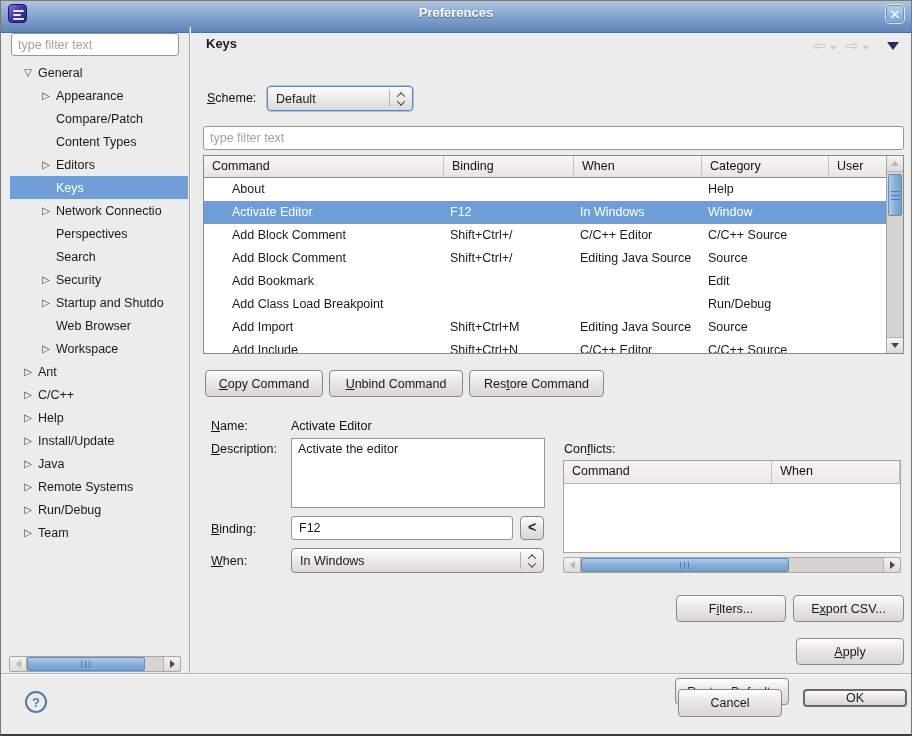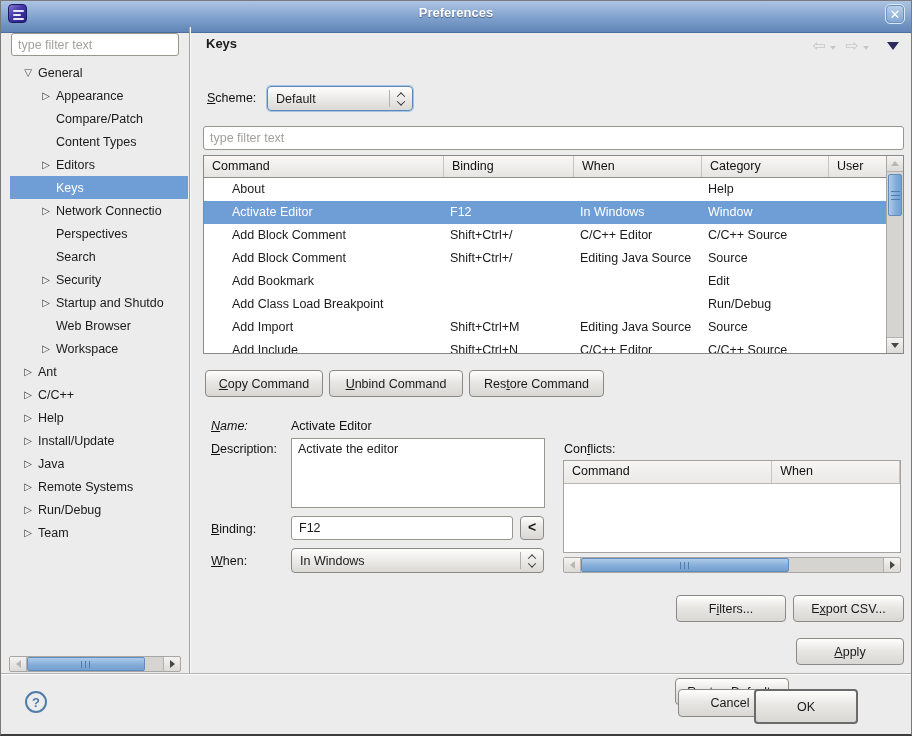--- a/index.html
+++ b/index.html
@@ -106,21 +106,21 @@
 
   
   .btn { position:absolute; display:flex; align-items:center; justify-content:center;
          background:linear-gradient(#fefefd,#e9e7e4 45%,#d9d7d3); border:1px solid #8b8985; border-radius:4px;
          font-size:12.5px; color:#1a1a1a; cursor:pointer; white-space:nowrap; }
   .btn-copy    { left:204px; top:369px; width:118px; height:27px; }
   .btn-unbind  { left:328px; top:369px; width:134px; height:27px; }
   .btn-restore { left:468px; top:369px; width:135px; height:27px; }
 
   
-  .name-label  { left:210px; top:418px;font-style:italic; }
+  .name-label  { left:210px; top:418px; }
   .name-value  { left:290px; top:418px; }
   .desc-label  { left:210px; top:441px; }
   .desc-area { position:absolute; left:290px; top:437px; width:254px; height:70px; resize:none;
                border:1px solid #98968f; background:#fff; font-family:inherit; font-size:12.5px; padding:3px 6px; color:#1a1a1a; }
   .binding-label { left:210px; top:521px; }
   .binding-input { position:absolute; left:290px; top:515px; width:222px; height:24px; border:1px solid #98968f; border-radius:3px;
                    background:#fff; font-family:inherit; font-size:12.5px; padding:2px 7px; color:#1a1a1a; }
   .binding-clear { left:519px; top:515px; width:24px; height:24px; font-size:14px; font-weight:bold; padding-bottom:2px; }
   .when-label { left:210px; top:553px; }
   .when-combo { left:290px; top:547px; width:253px; height:25px; }
@@ -140,21 +140,21 @@
   .btn-defaults{ left:674px; top:637px; width:114px; height:27px;margin-top:40px; }
   .btn-apply   { left:795px; top:637px; width:108px; height:27px; }
 
   
   .footer-sep  { position:absolute; left:0; top:672px; width:100%; height:1px; background:#b5b3af; }
   .footer-sep2 { position:absolute; left:0; top:673px; width:100%; height:1px; background:#fafafa; }
   .help-btn { position:absolute; left:24px; top:690px; width:22px; height:22px; border-radius:50%;
               border:2px solid #4f7cab; color:#4f7cab; font-weight:bold; font-size:13px;
               display:flex; align-items:center; justify-content:center; background:#ececec; cursor:pointer; }
   .btn-cancel { left:677px; top:688px; width:104px; height:28px; }
-  .btn-ok     { left:753px; top:688px; width:104px; height:35px; border:2px solid #6a6a6a; }
+  .btn-ok     { left:802px; top:688px; width:104px; height:18px; border:2px solid #6a6a6a; }
 
   u { text-decoration:underline; }
 </style>
 </head>
 <body>
 
 <div class="window">
 
   <div class="titlebar">
     <div class="app-icon">

